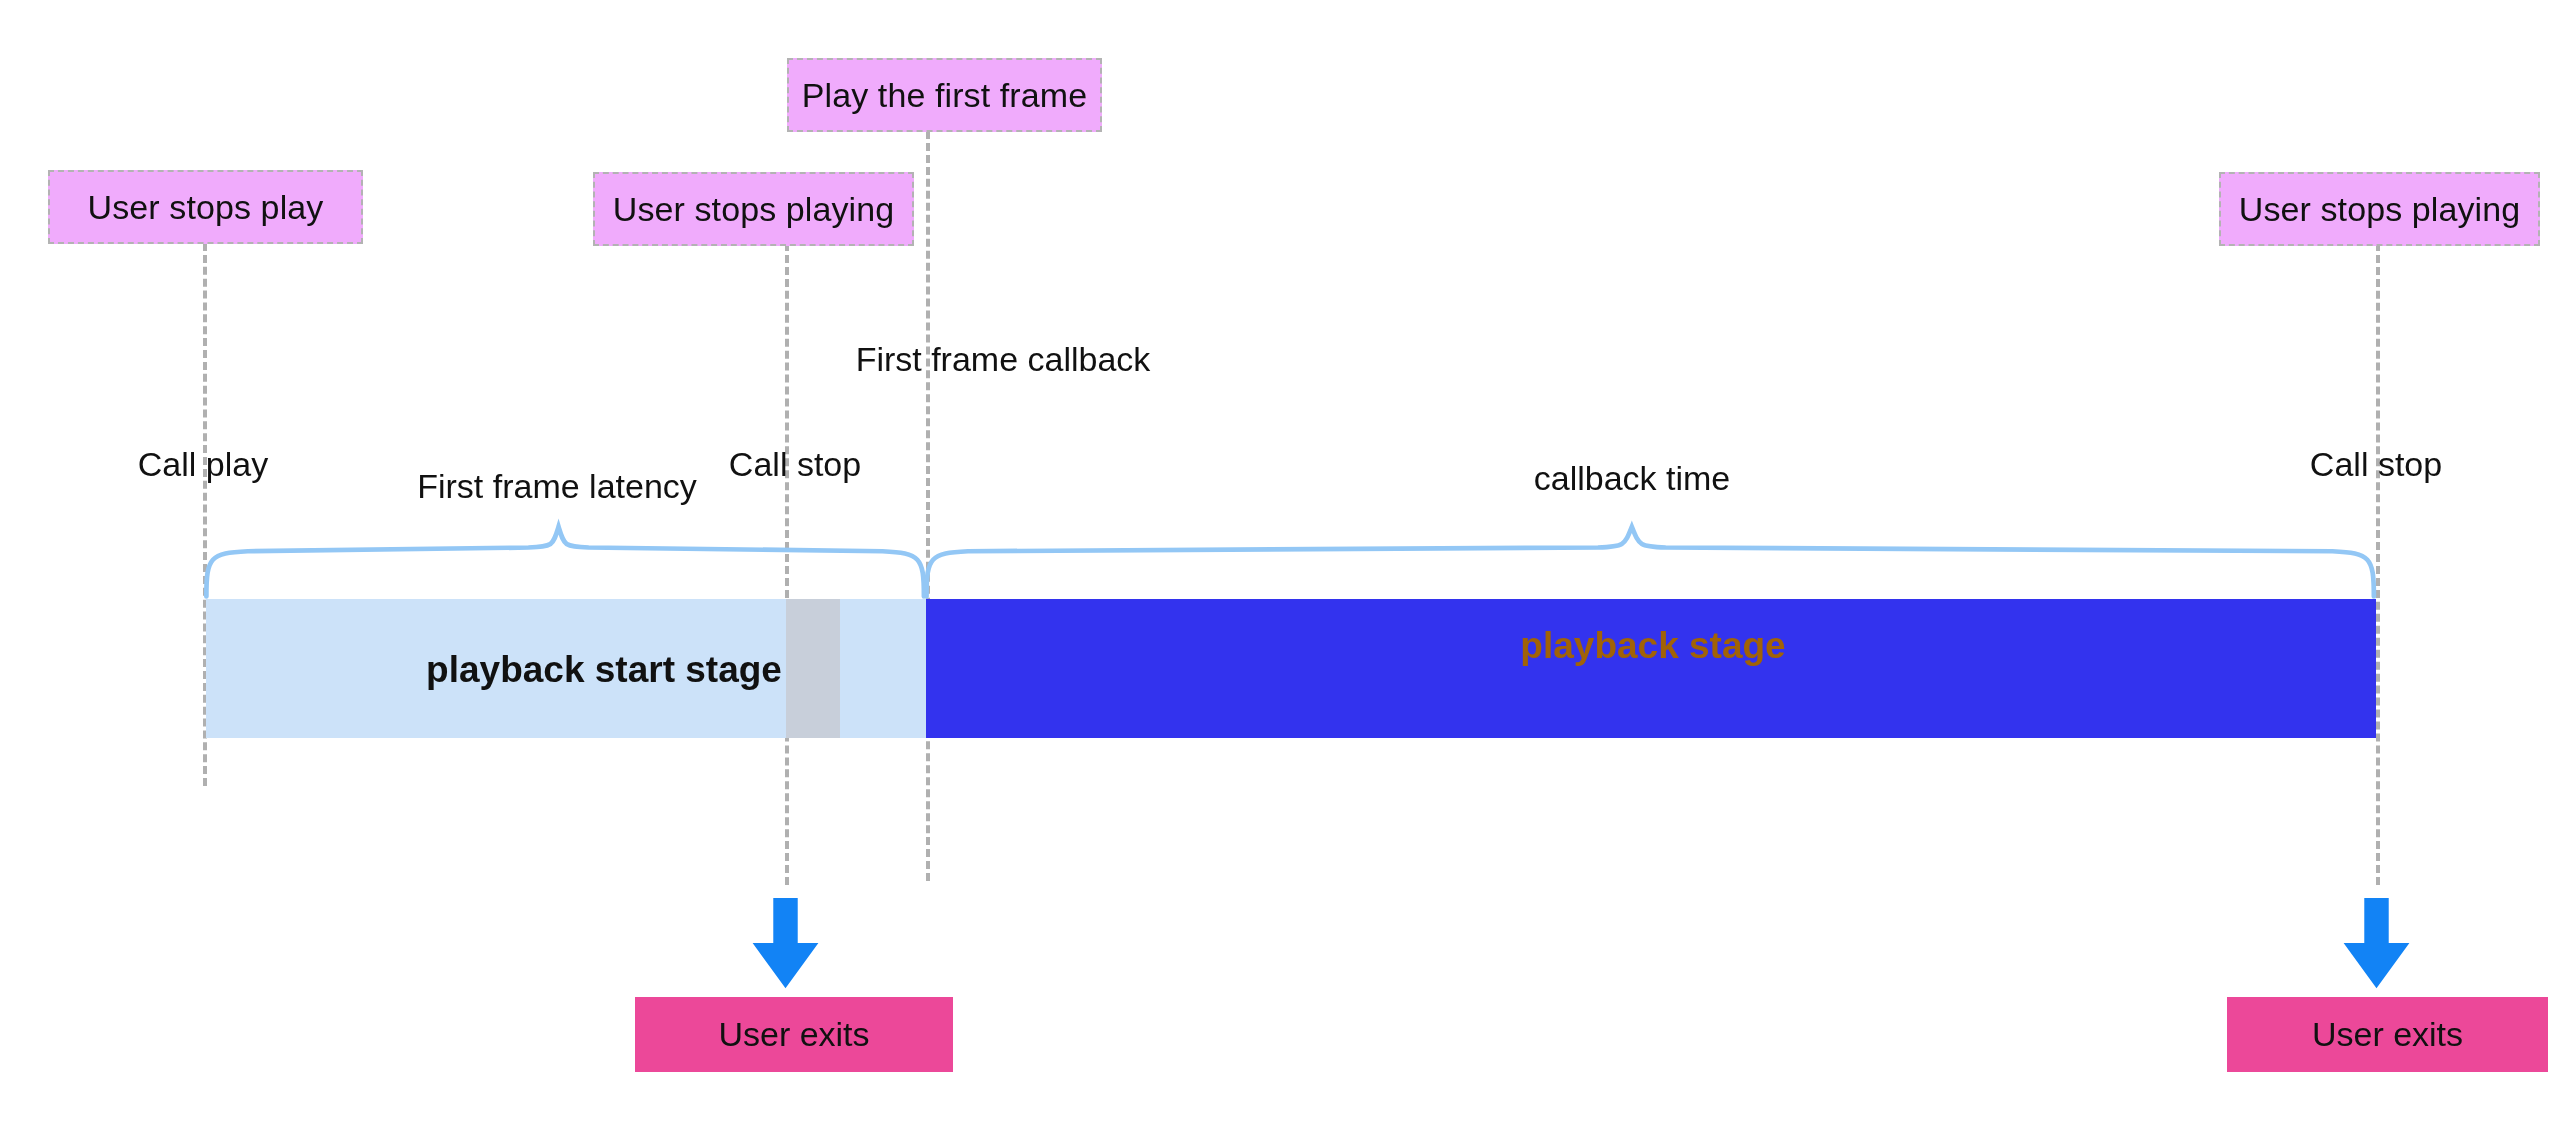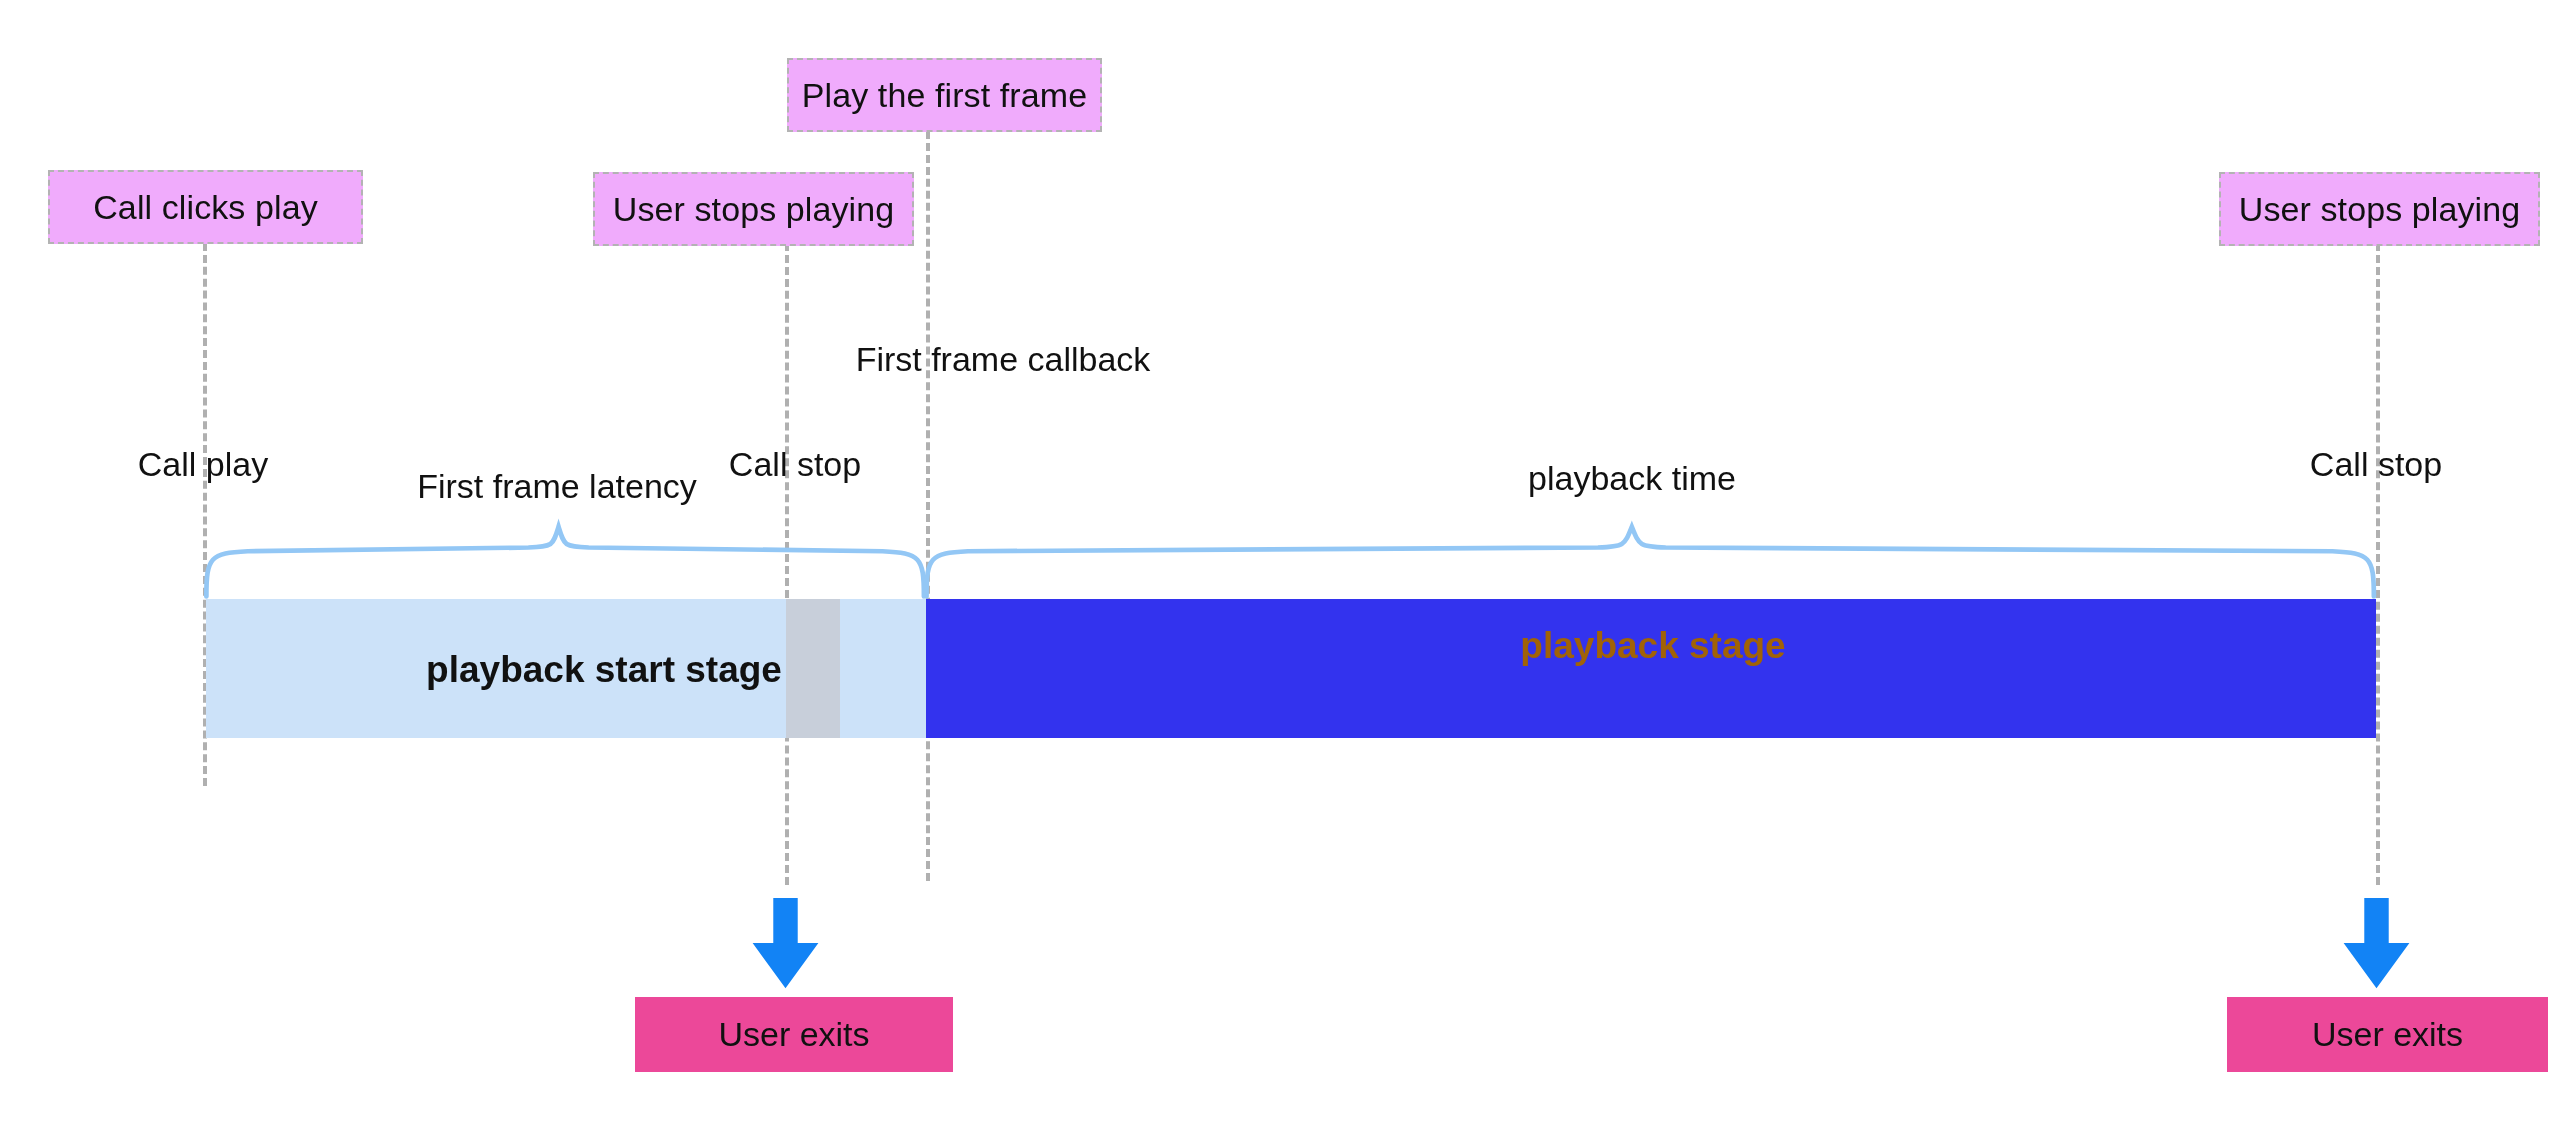--- a/index.html
+++ b/index.html
@@ -78,21 +78,21 @@
 <body>
 
 <div id="stage">
 
   <div class="vline" style="left:203px;top:243px;height:543px;"></div>
   <div class="vline" style="left:785px;top:243px;height:642px;"></div>
   <div class="vline" style="left:926px;top:131px;height:750px;"></div>
   <div class="vline" style="left:2376px;top:243px;height:642px;"></div>
 
   <div class="evt-box" style="left:48px;top:170px;width:315px;height:74px;">
-    <span>Call clicks play</span>
+    <span>User stops play</span>
   </div>
 
   <div class="evt-box" style="left:787px;top:58px;width:315px;height:74px;">
     <span>Play the first frame</span>
   </div>
 
   <div class="evt-box" style="left:593px;top:172px;width:321px;height:74px;">
     <span>User stops playing</span>
   </div>
 
@@ -114,21 +114,21 @@
 
   <div class="plain-label center" style="left:2376px;top:445px;">
     <span>Call stop</span>
   </div>
 
   <div class="plain-label center" style="left:557px;top:459px;margin-top:8px;">
     <span>First frame latency</span>
   </div>
 
   <div class="plain-label center" style="left:1632px;top:459px;">
-    <span>playback time</span>
+    <span>callback time</span>
   </div>
 
   <svg class="brace-svg" style="left:0px;top:491px;width:1038px;height:113px;" viewBox="0 0 1100 120">
     <path d="M 218 112
              C 218 70, 222 66, 262 64
              L 560 60
              C 586 59, 586 58, 592 38
              C 598 58, 598 59, 624 60
              L 936 64
              C 976 66, 980 70, 980 112" fill="none" stroke="#93c7f5" stroke-width="5" stroke-linecap="round"></path>

